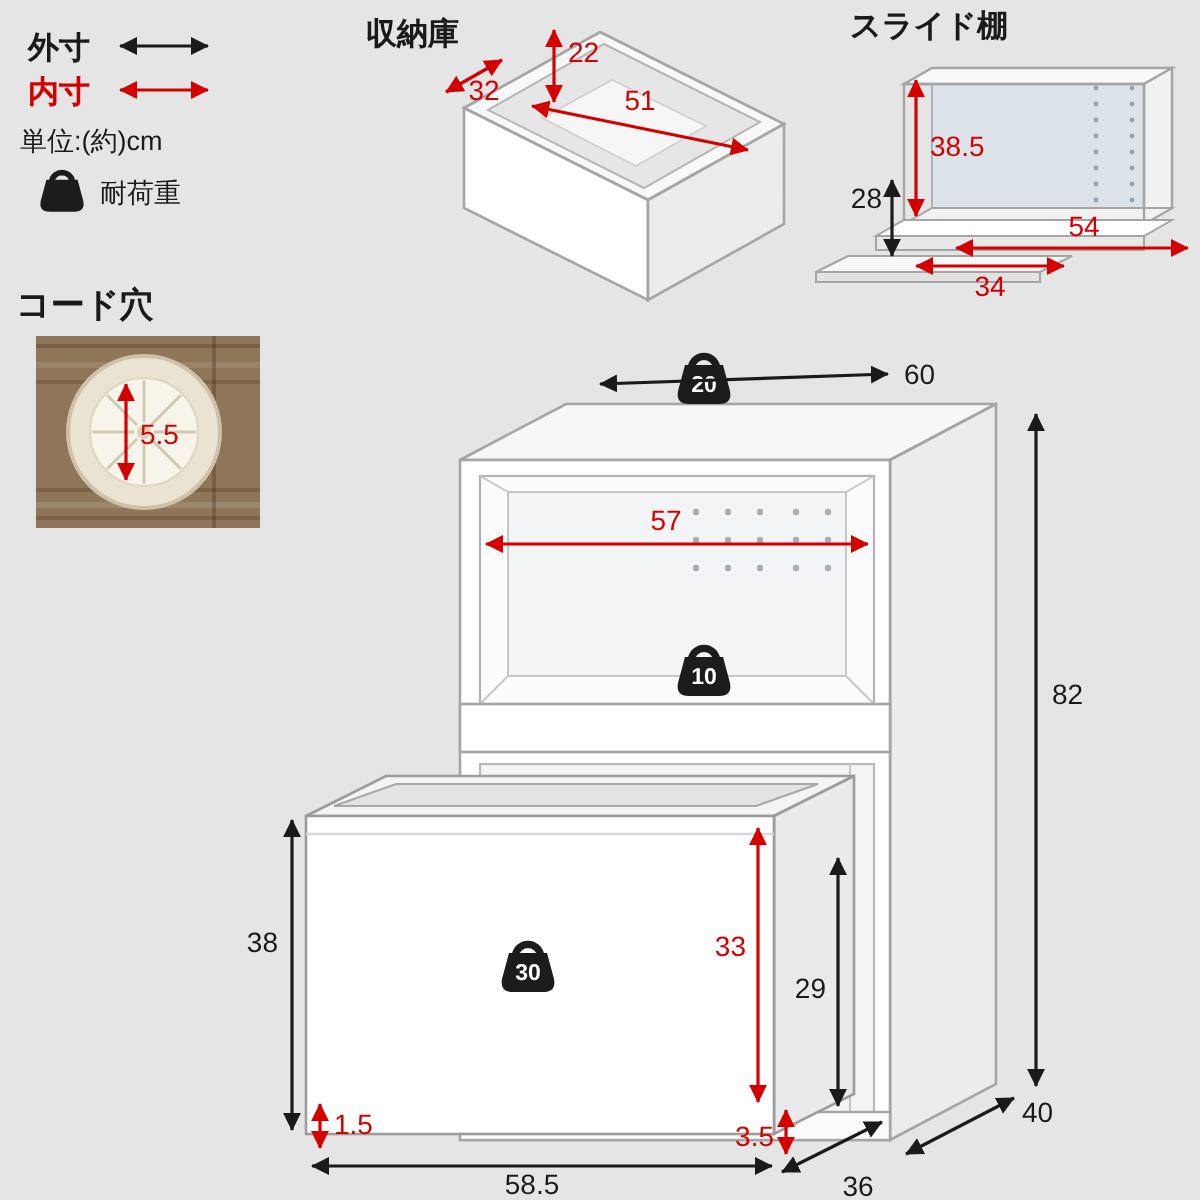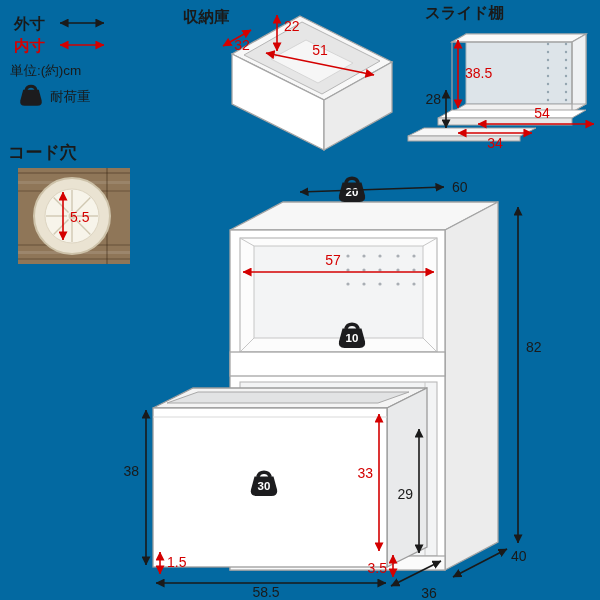--- a/index.html
+++ b/index.html
@@ -1,16 +1,16 @@
 <!DOCTYPE html>
 <html style="--red: #d40000; --black: #1a1a1a; --wood: #8f7658;"><head>
 <meta charset="utf-8">
 <style>
   html,body{margin:0;padding:0;background:#ffffff;}
-  .stage{width:600px;height:600px;position:relative;background:#0369a1;overflow:hidden;}
+  .stage{width:600px;height:600px;position:relative;background:#e5e5e5;overflow:hidden;}
   svg text{font-family:"Liberation Sans","DejaVu Sans",sans-serif;}
   .ttl{font-size:15.5px;font-weight:600;fill:#1a1a1a;}
   .ttl2{font-size:17px;font-weight:600;fill:#1a1a1a;}
   .lbl{font-size:13.5px;fill:#1a1a1a;}
   .dim{font-size:14px;font-weight:500;}
   .red{fill:var(--red,#d40000);}
   .blk{fill:#1a1a1a;}
   .rl{stroke:var(--red,#d40000);stroke-width:1.6;fill:none;}
   .bl{stroke:#1a1a1a;stroke-width:1.6;fill:none;}
   .mr{fill:var(--red,#d40000);}

